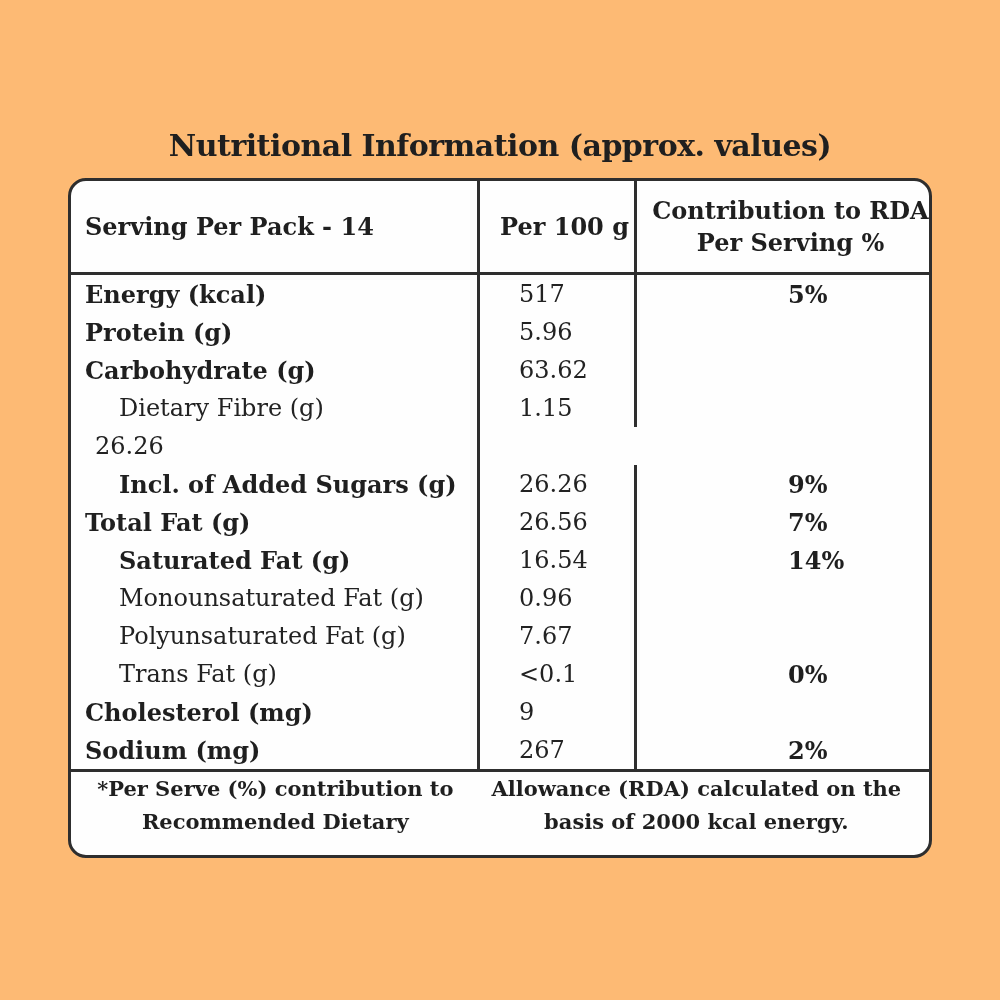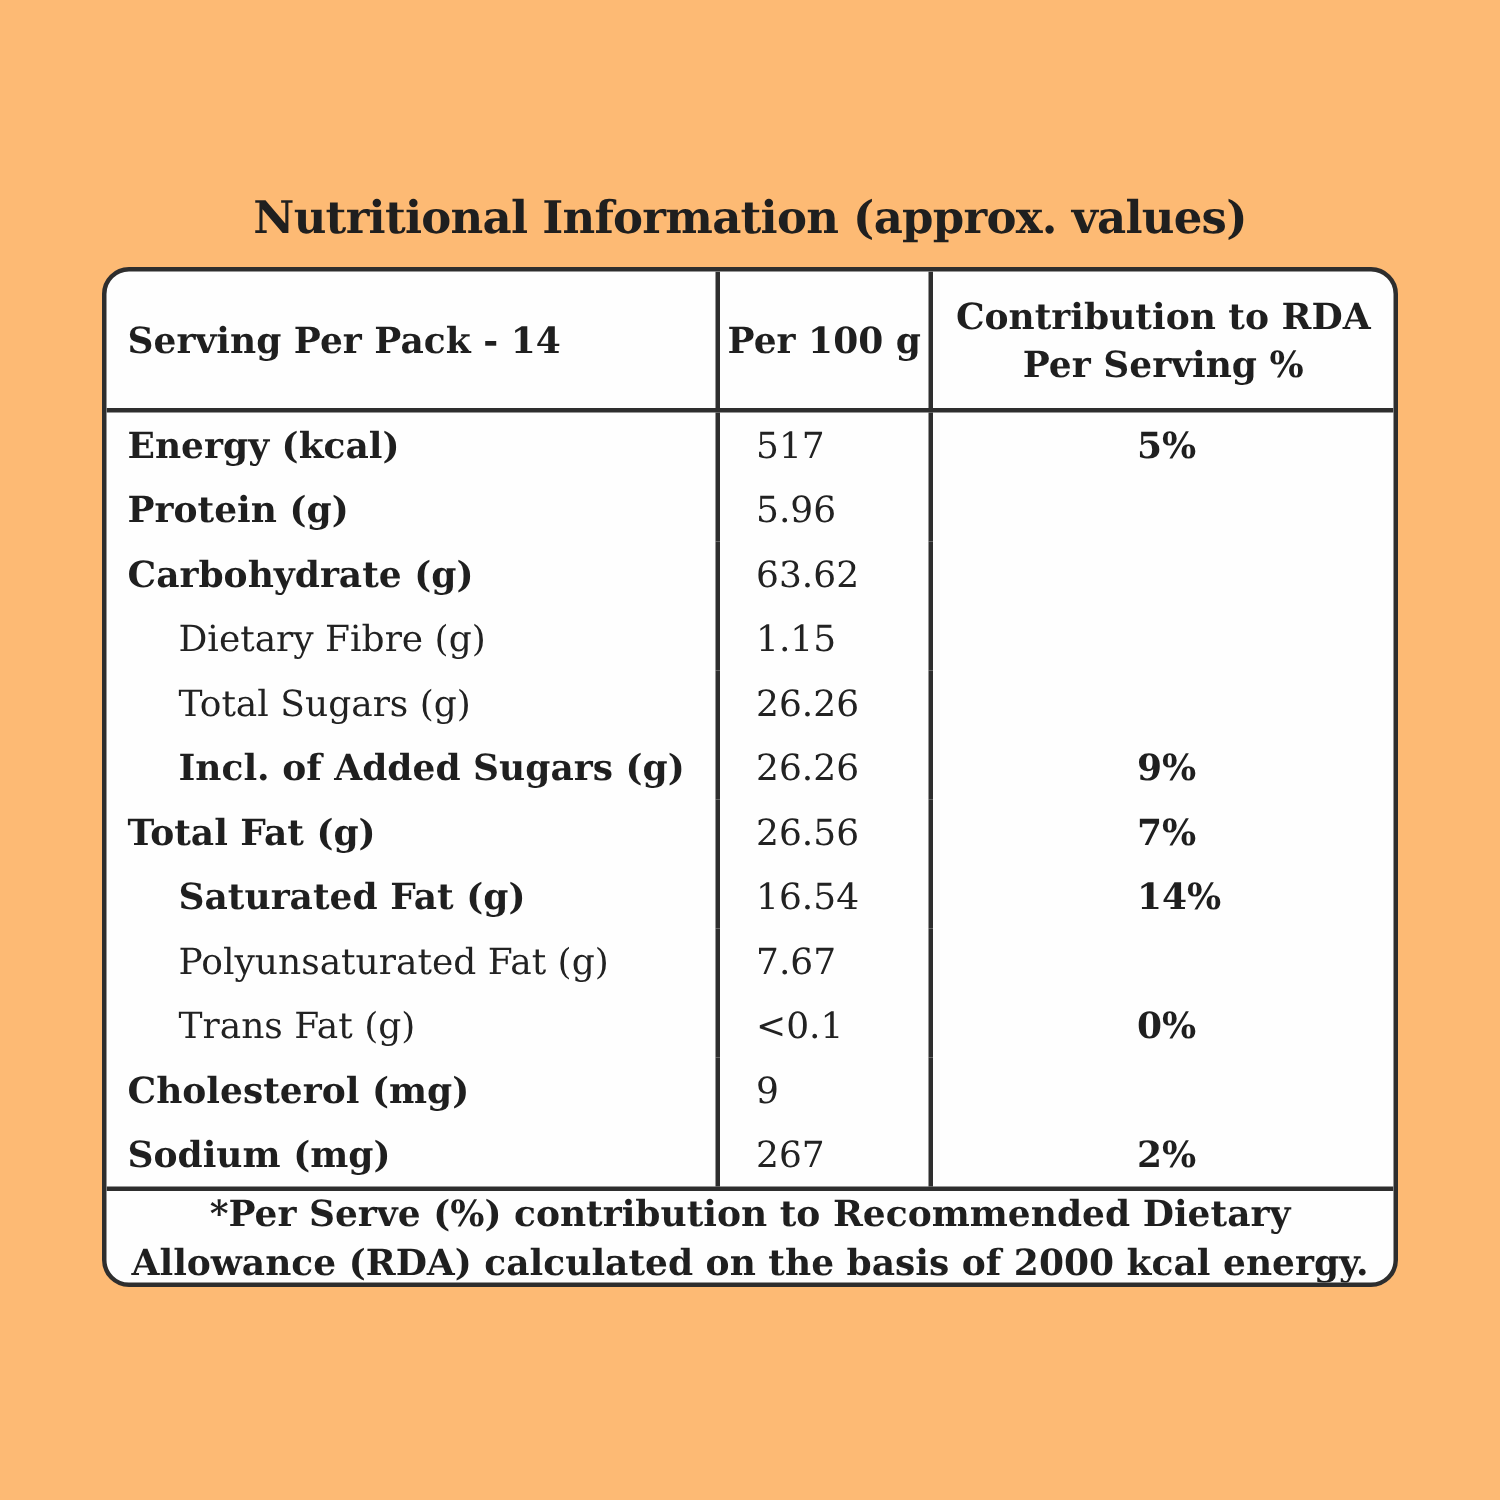--- a/index.html
+++ b/index.html
@@ -20,21 +20,21 @@
 
   .nutri-table {
     position:absolute; left:68px; top:178px;
     width:864px; height:680px;
     border:3px solid #2e2e2e; border-radius:18px;
     overflow:hidden;
     display:flex; flex-direction:column;
     background:#fefefe;
   }
 
-  .cols { display:grid; grid-template-columns:409px 142px 1fr; }
+  .cols { display:grid; grid-template-columns:409px 142px 1fr;gap:15px; }
   .cell-c1, .cell-c2 { border-right:3px solid #2e2e2e; }
 
   .header-row {
     height:94px; border-bottom:3px solid #2e2e2e;
     font-weight:bold; font-size:24px; color:#1f1f1f;
   }
   .header-row .cell {
     display:flex; flex-direction:column; justify-content:center;
     line-height:32px;
   }
@@ -46,24 +46,24 @@
   .table-body .cols { flex:1; }
   .table-body .cell { display:flex; align-items:center; }
   .row-label { padding-left:14px; }
   .row-label.indent { padding-left:48px; }
   .row-label.bold { font-weight:bold; color:#1f1f1f; }
   .row-per100g { padding-left:24px; }
   .row-rda { padding-left:136px; font-weight:bold; color:#1f1f1f; }
 
   .footnote {
     border-top:3px solid #2e2e2e;
-    height:64px;
-    display:flex; flex-direction:column; justify-content:center;
+    height:86px;
+    display:flex; flex-direction:row; justify-content:center;
     text-align:center;
-    font-weight:bold; font-size:24px; line-height:33px;
+    font-weight:bold; font-size:21px; line-height:33px;
     color:#1f1f1f;
     padding:0 8px;
   }
 </style>
 </head>
 <body>
 
 <div class="page">
 
   <div class="page-title">Nutritional Information (approx. values)</div>
@@ -122,23 +122,20 @@
       <span class="row-label indent">Dietary Fibre (g)</span>
     </div>
     <div class="cell cell-c2">
       <span class="row-per100g">1.15</span>
     </div>
     <div class="cell">
       <span class="row-rda"></span>
     </div>
   </div>
         <div class="cols">
-    <div class="cell cell-c1">
-      <span class="row-label indent">Total Sugars (g)</span>
-    </div>
     <div class="cell cell-c2">
       <span class="row-per100g">26.26</span>
     </div>
     <div class="cell">
       <span class="row-rda"></span>
     </div>
   </div>
         <div class="cols">
     <div class="cell cell-c1">
       <span class="row-label indent bold">Incl. of Added Sugars (g)</span>
@@ -163,20 +160,31 @@
   </div>
         <div class="cols">
     <div class="cell cell-c1">
       <span class="row-label indent bold">Saturated Fat (g)</span>
     </div>
     <div class="cell cell-c2">
       <span class="row-per100g">16.54</span>
     </div>
     <div class="cell">
       <span class="row-rda">14%</span>
+    </div>
+  </div>
+        <div class="cols">
+    <div class="cell cell-c1">
+      <span class="row-label indent">Monounsaturated Fat (g)</span>
+    </div>
+    <div class="cell cell-c2">
+      <span class="row-per100g">0.96</span>
+    </div>
+    <div class="cell">
+      <span class="row-rda"></span>
     </div>
   </div>
         <div class="cols">
     <div class="cell cell-c1">
       <span class="row-label indent">Polyunsaturated Fat (g)</span>
     </div>
     <div class="cell cell-c2">
       <span class="row-per100g">7.67</span>
     </div>
     <div class="cell">

